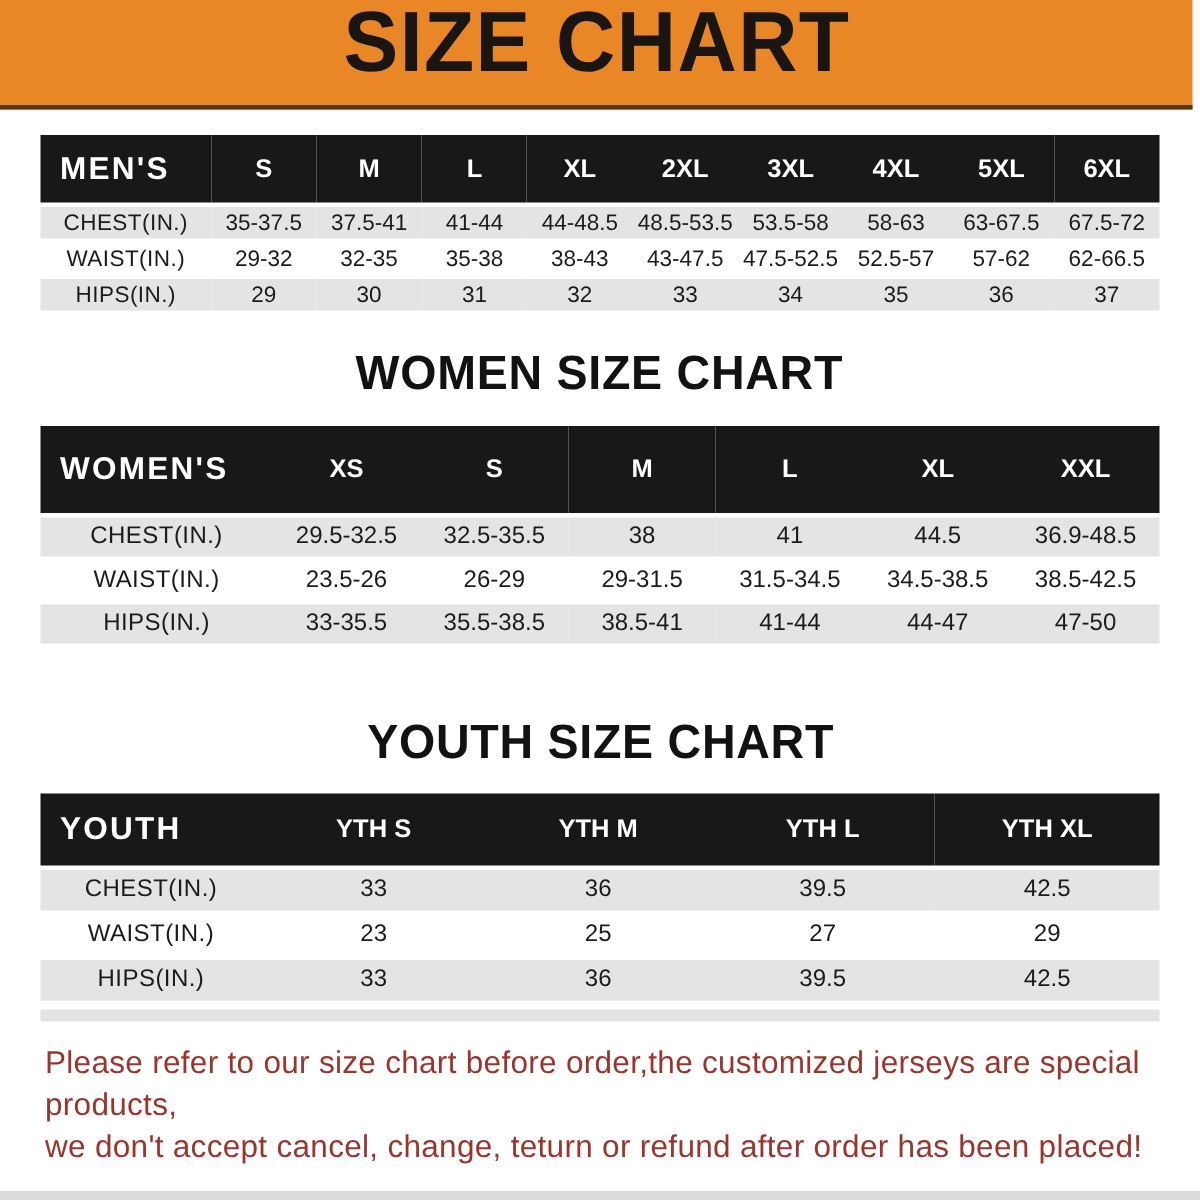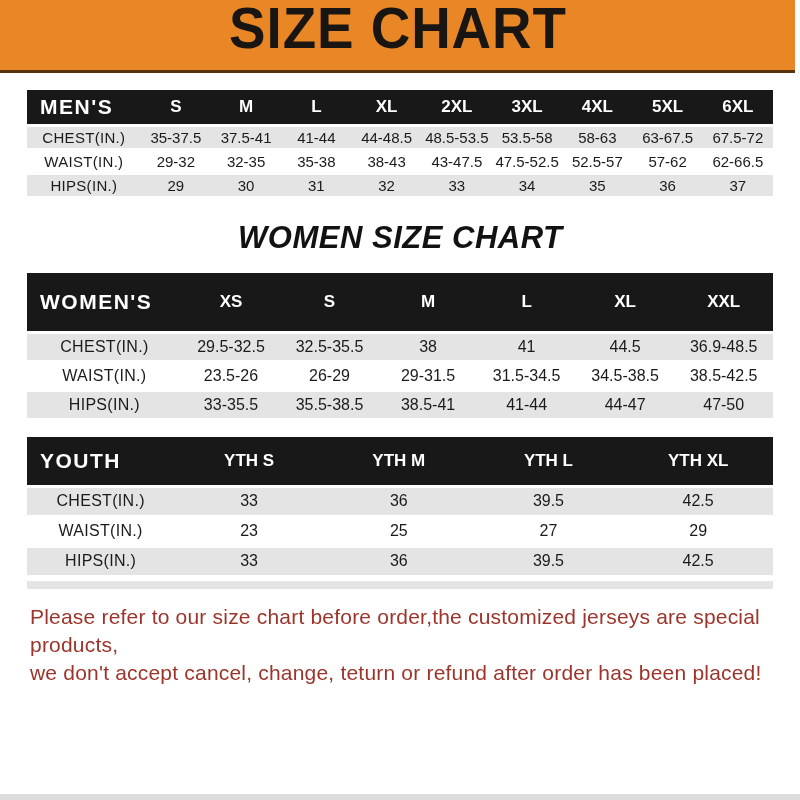--- a/index.html
+++ b/index.html
@@ -19,35 +19,35 @@
   }
   
   .section-heading{
     margin:0;text-align:center;line-height:1.15;
   }
   .section-heading span{
     display:inline-block;font-size:32px;font-weight:800;color:#121212;
     letter-spacing:0.5px;transform:scaleX(0.97);white-space:nowrap;
   }
   #heading-man{margin-top:14px;}
-  #heading-women{margin-top:20px;font-style:italic;}
+  #heading-women{margin-top:20px;}
   #heading-youth{margin-top:44px;}
   
   table{
     width:746px;margin:0 auto;border-collapse:separate;border-spacing:0 3px;
     table-layout:fixed;
   }
   .mens{margin-top:14px;}
   .womens{margin-top:14px;}
   .youth{margin-top:13px;}
   thead th{
     background:#181818;color:#ffffff;font-weight:600;font-size:17px;
     text-align:center;vertical-align:middle;padding:0;
   }
-  .mens  thead th{height:34px;}
+  .mens  thead th{height:45px;}
   .womens thead th{height:58px;}
   .youth thead th{height:48px;}
   thead th.bar-label{
     text-align:left;padding-left:13px;font-weight:800;font-size:21px;
     letter-spacing:1.5px;
   }
   .mens  th.bar-label{width:13.5%;}
   .womens th.bar-label{width:19%;}
   .youth th.bar-label{width:18%;}
   tbody td{
@@ -181,20 +181,23 @@
             <td>38.5-41</td>
             <td>41-44</td>
             <td>44-47</td>
             <td>47-50</td>
           </tr>
         </tbody>
     </table>
   </section>
 
   <section>
+    <h2 class="section-heading" id="heading-youth">
+      <span>YOUTH SIZE CHART</span>
+    </h2>
     <table class="youth">
       <thead>
           <tr>
             <th class="bar-label">YOUTH</th>
             <th>YTH S</th>
             <th>YTH M</th>
             <th>YTH L</th>
             <th>YTH XL</th>
           </tr>
         </thead>

